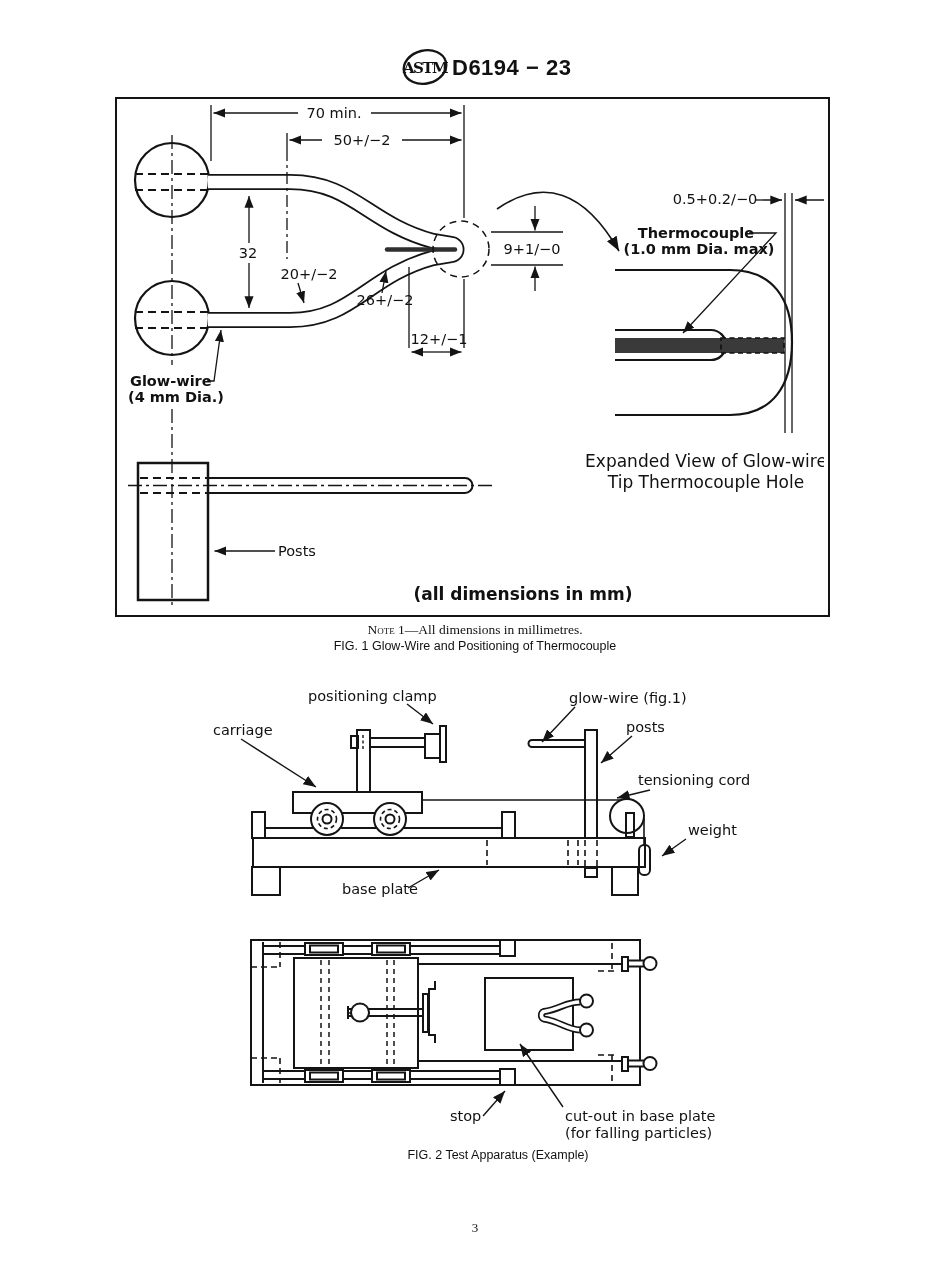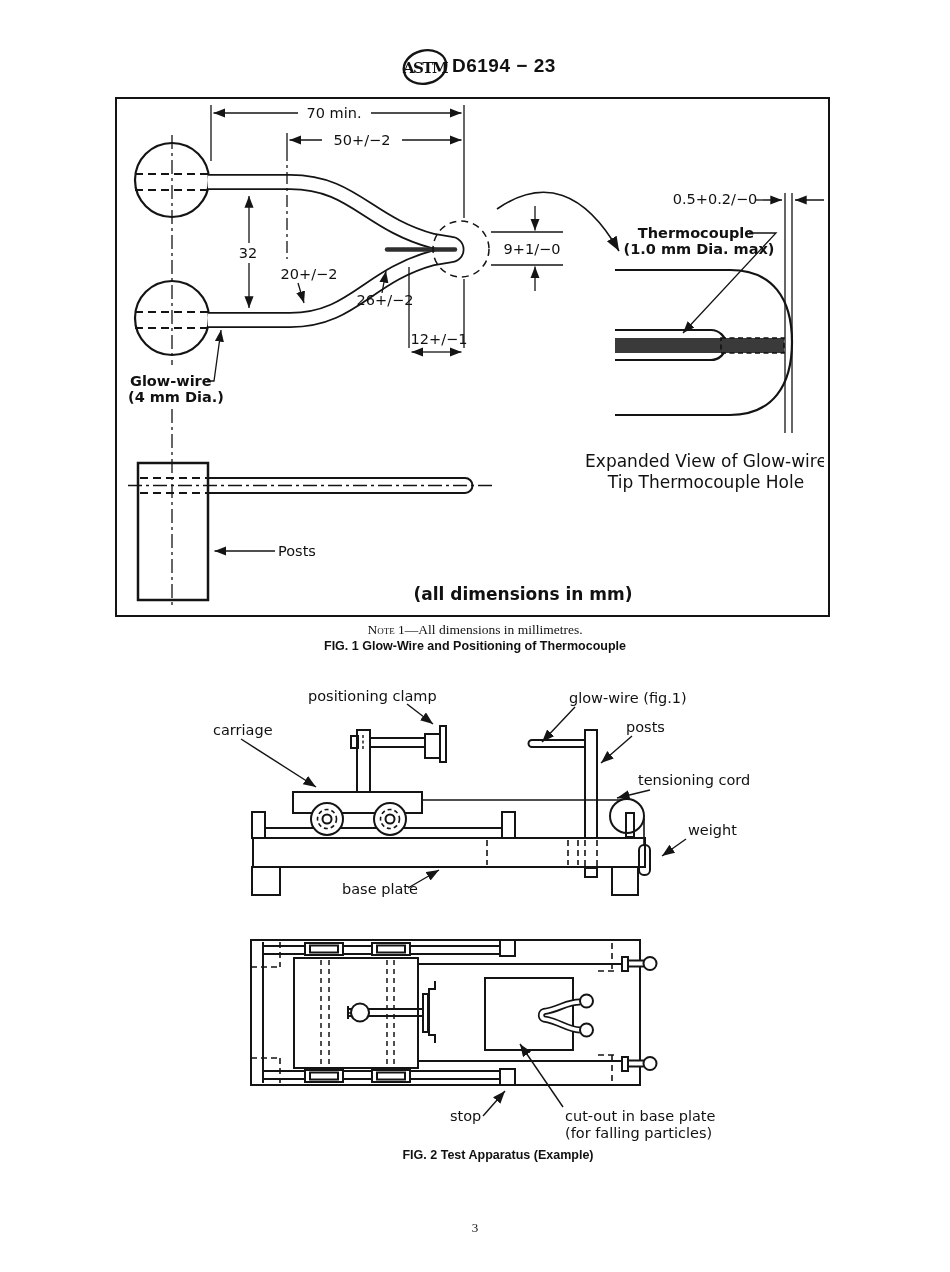--- a/index.html
+++ b/index.html
@@ -1,24 +1,24 @@
 <!DOCTYPE html>
 <html><head>
 <meta charset="utf-8">
 <style>
   html,body{margin:0;padding:0;background:#fff;}
   .page{position:relative;width:950px;height:1272px;background:#ffffff;overflow:hidden;
         font-family:"DejaVu Sans",sans-serif;color:#111;border-radius:19px;}
   .hdr-title{position:absolute;left:452px;top:55px;font-family:"Liberation Sans",sans-serif;
-             font-weight:bold;font-size:19px;letter-spacing:.5px;color:#111;}
+             font-weight:bold;font-size:22px;letter-spacing:.5px;color:#111;}
   .fig1-box{position:absolute;left:115px;top:97px;width:711px;height:516px;border:2px solid #141414;}
   .centerline{position:absolute;left:0;width:950px;text-align:center;}
   .note-line{top:622px;font-family:"Liberation Serif",serif;font-size:13.5px;color:#111;}
   .note-sc{font-variant:small-caps;}
-  .figcap{font-family:"Liberation Sans",sans-serif;font-weight:bold;font-size:12.5px;color:#111;}
+  .figcap{font-family:"Liberation Sans",sans-serif;font-weight:normal;font-size:12.5px;color:#111;}
   .cap1{top:639px;}
   .cap2{top:1148px;margin-left:23px;}
   .pagenum{top:1220px;font-family:"Liberation Serif",serif;font-size:13px;}
   svg text{fill:#111;}
   .lbl{font-family:"DejaVu Sans",sans-serif;font-size:14.5px;}
   .lblb{font-family:"DejaVu Sans",sans-serif;font-size:14.5px;font-weight:bold;}
   .lblxl{font-family:"DejaVu Sans",sans-serif;font-size:17px;}
   .lblxlb{font-family:"DejaVu Sans",sans-serif;font-size:17px;font-weight:bold;}
   .logo-t{font-family:"DejaVu Serif",serif;font-weight:bold;}
 </style>

